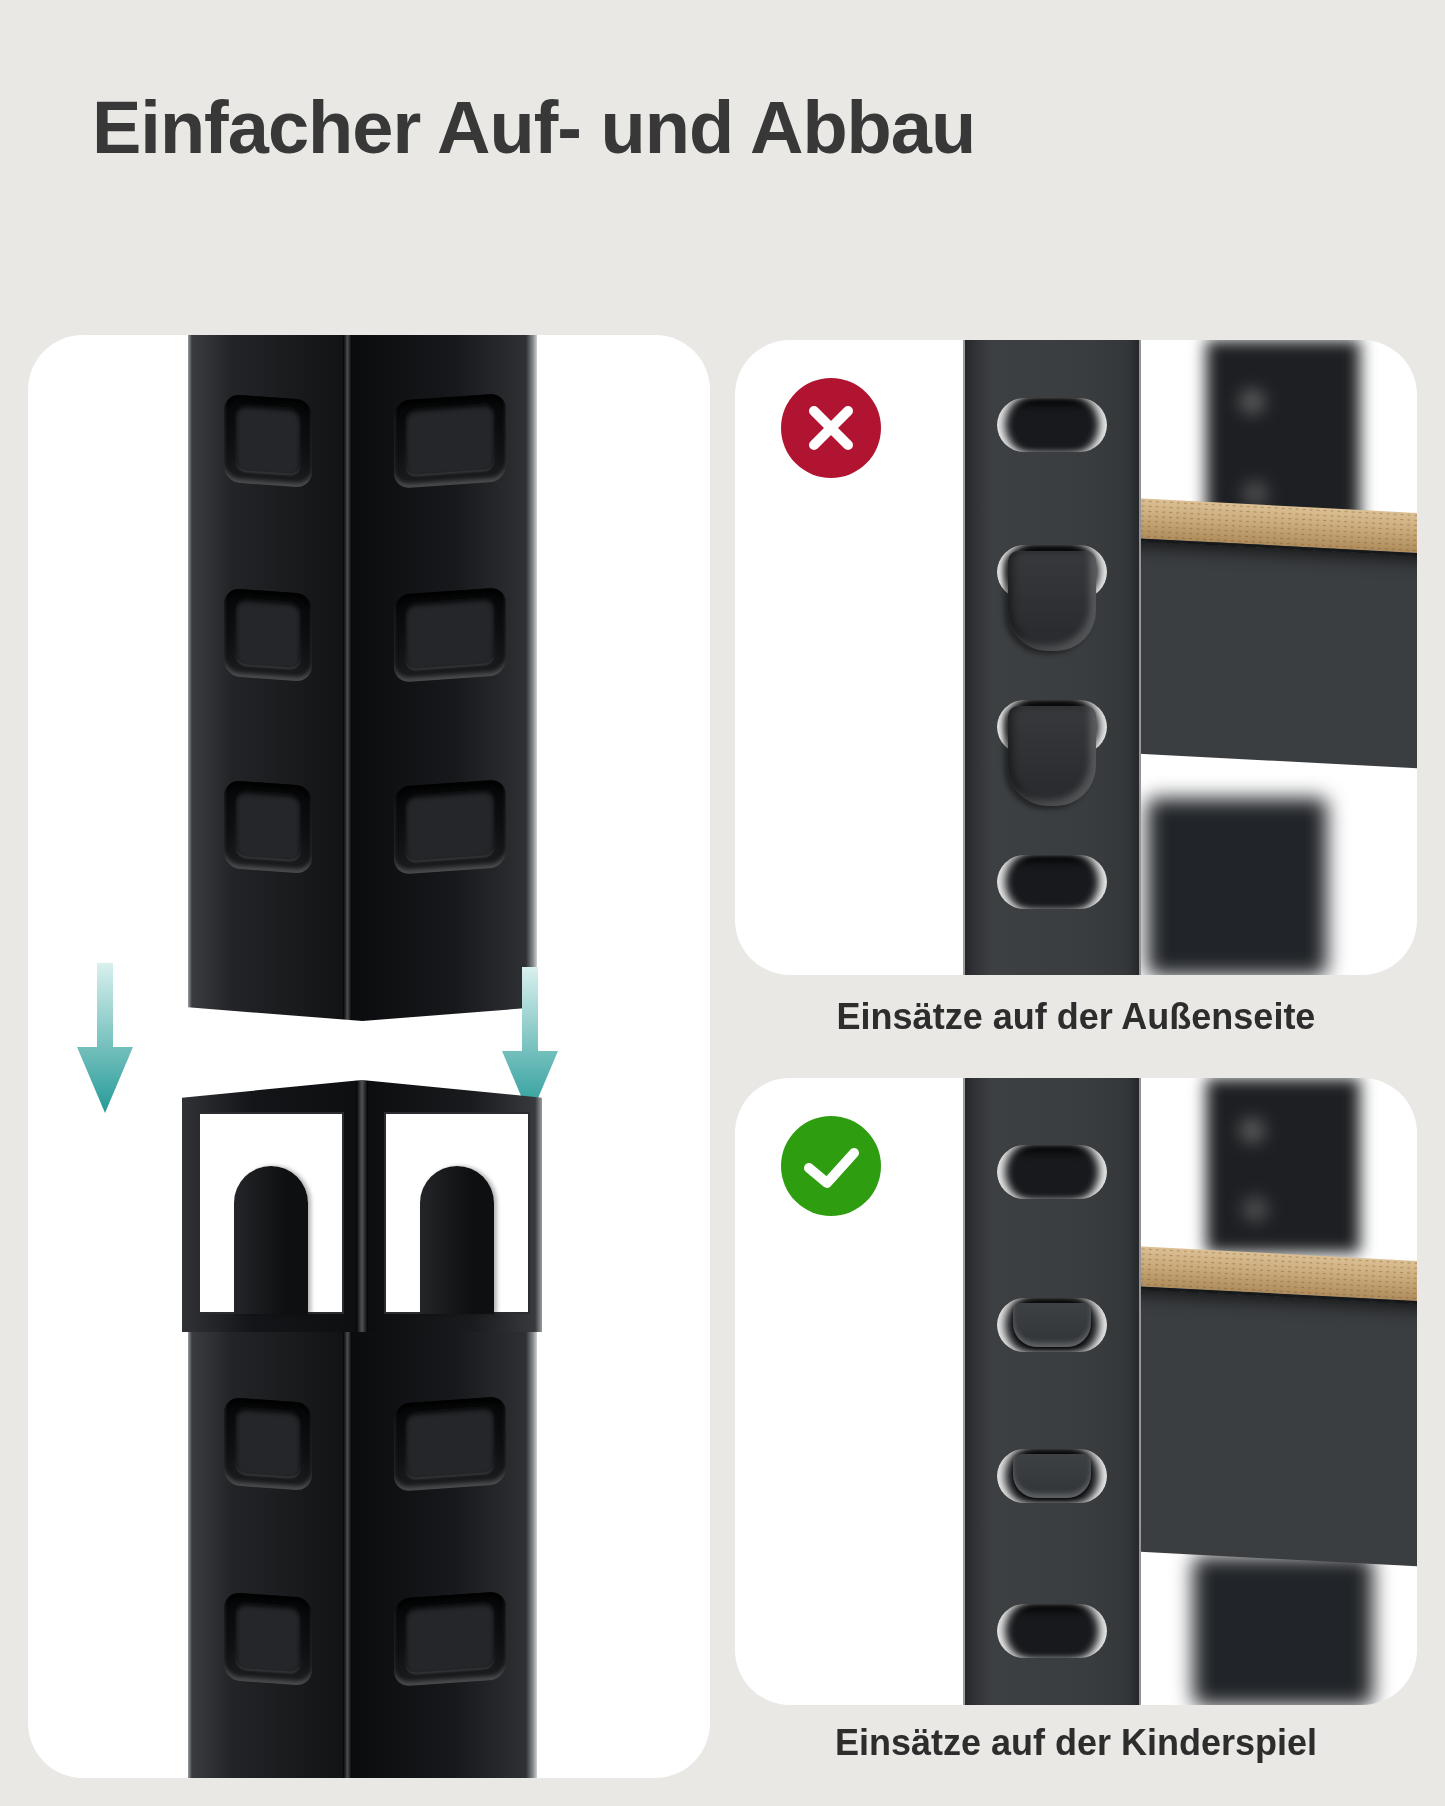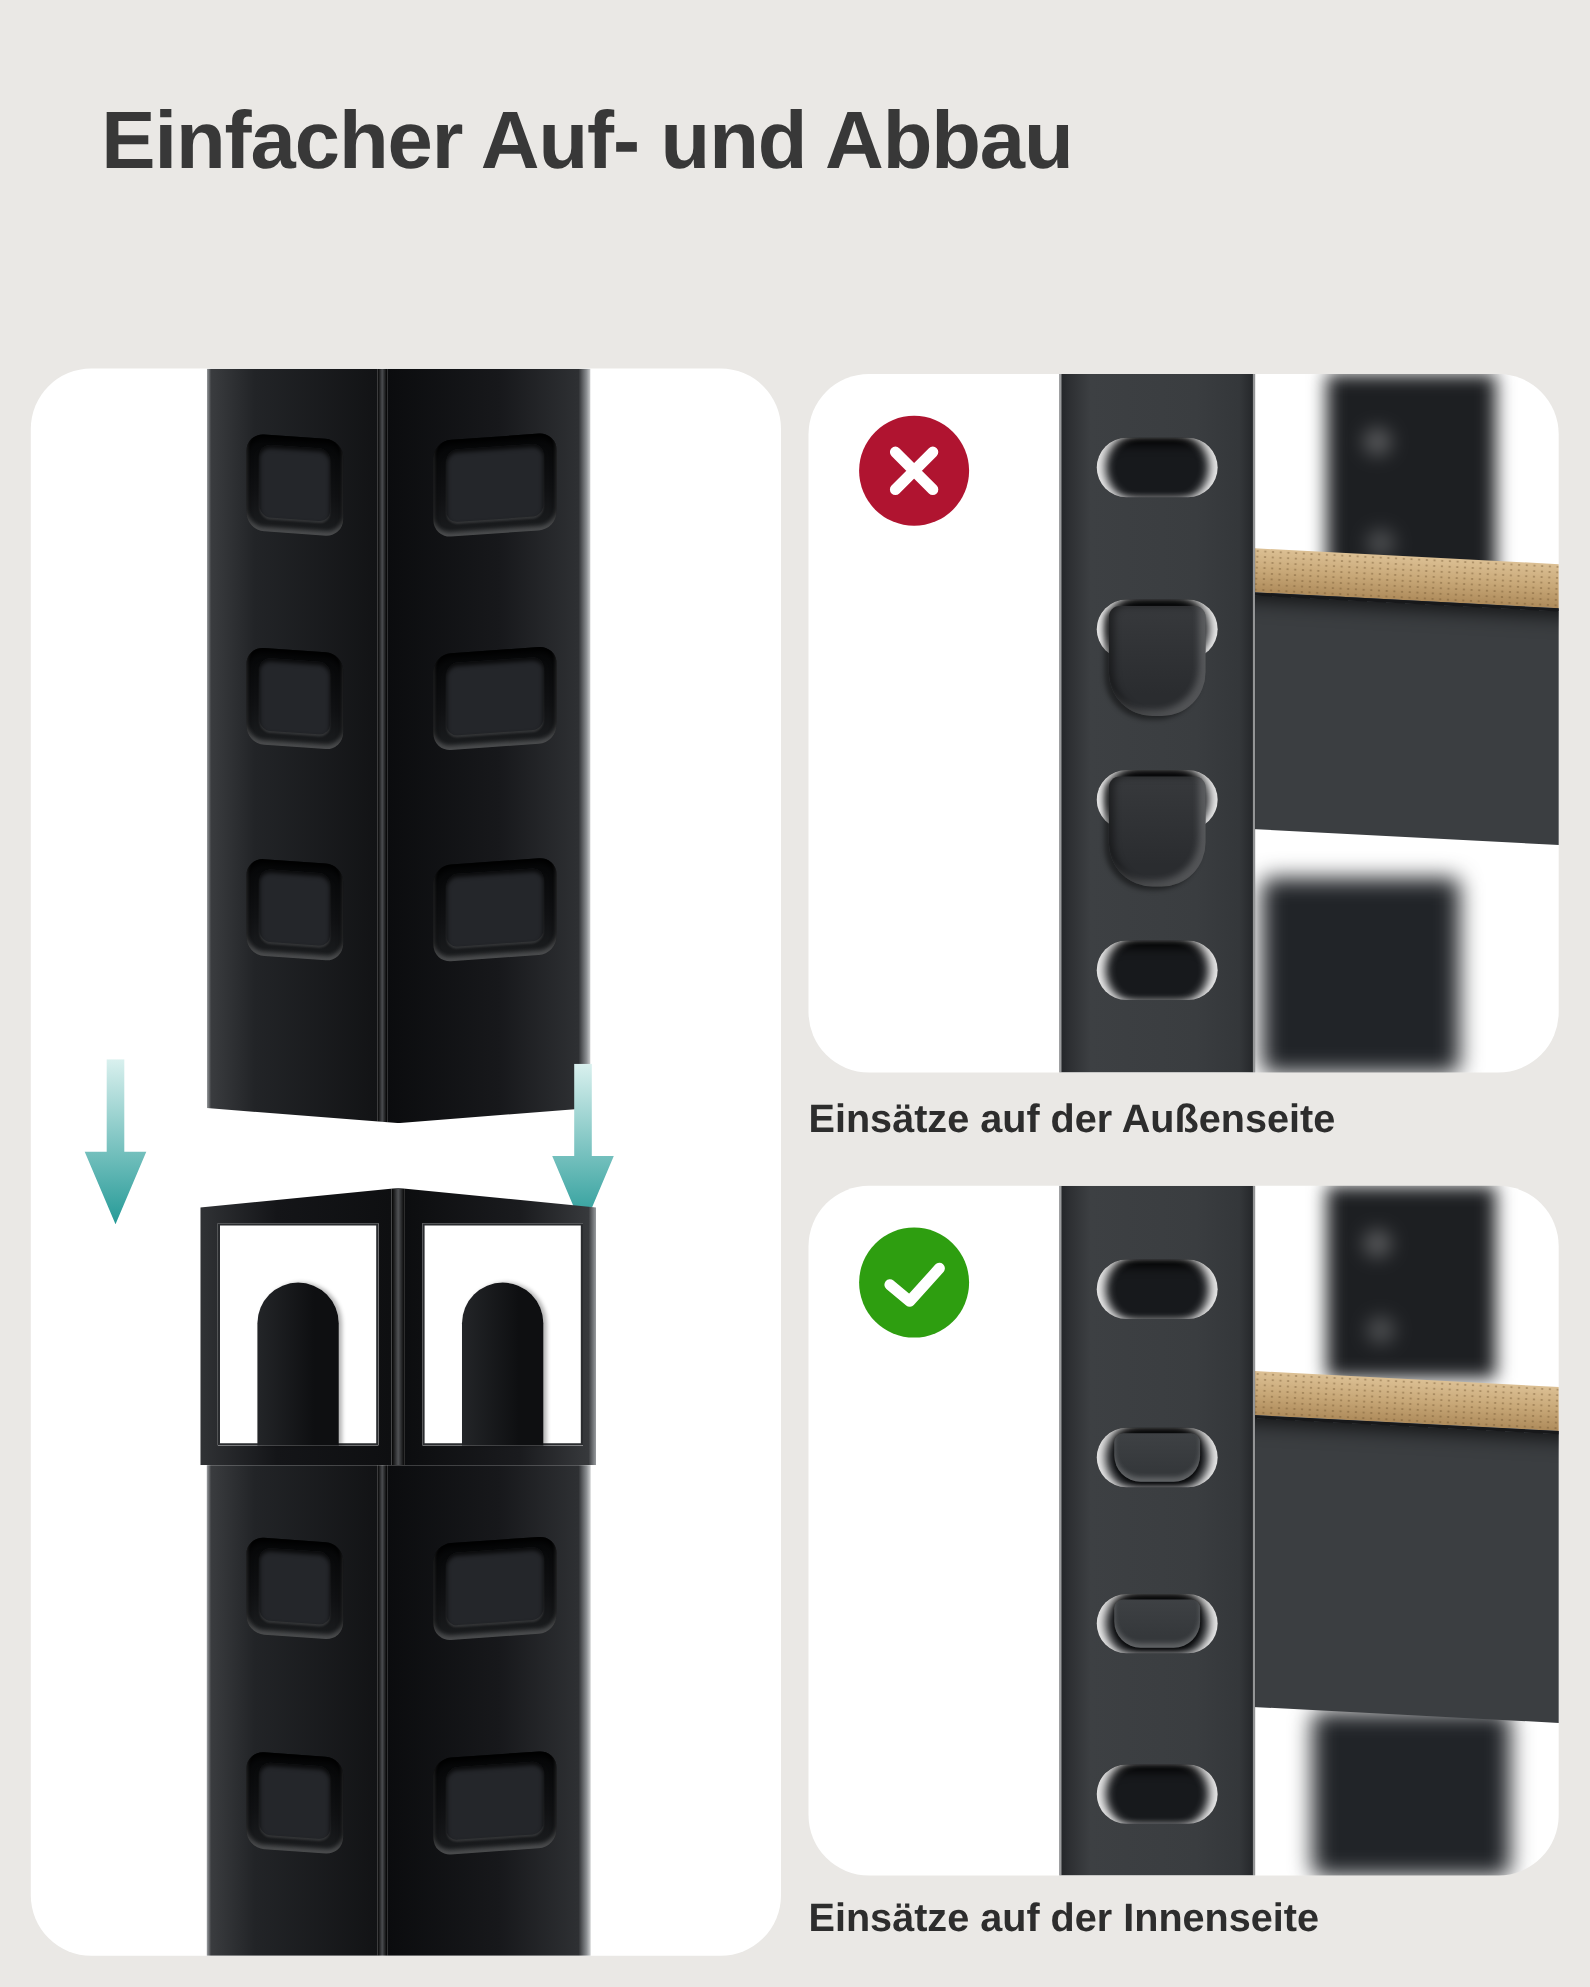--- a/index.html
+++ b/index.html
@@ -10,21 +10,21 @@
   .title{position:absolute;left:92px;top:85px;font-size:74px;font-weight:700;color:#383838;
          letter-spacing:-1px;white-space:nowrap;}
   .subtitle{position:absolute;left:92px;top:202px;font-size:42px;line-height:56px;color:#3d3d3d;}
 
   
   .panel{position:absolute;background:#fff;border-radius:55px;overflow:hidden;}
   .panel-left{left:28px;top:335px;width:682px;height:1443px;}
   .panel-rt{left:735px;top:340px;width:682px;height:635px;}
   .panel-rb{left:735px;top:1078px;width:682px;height:627px;}
 
-  .caption{position:absolute;left:735px;width:682px;text-align:left;font-size:36px;
+  .caption{position:absolute;left:735px;width:682px;text-align:center;font-size:36px;
            font-weight:700;color:#2d2d2d;}
   .cap1{top:996px;}
   .cap2{top:1722px;}
 
   
   .post{position:absolute;width:349px;display:flex;}
   .post-top{left:160px;top:0;height:686px;
             clip-path:polygon(0 0,100% 0,100% 98%,50% 100%,0 98%);}
   .post-bottom{left:160px;top:997px;height:446px;}
   .face{position:relative;height:100%;}
@@ -233,15 +233,15 @@
       <div class="rslot cs1"></div>
       <div class="rslot cs2">
           <div class="fill"></div>
         </div>
       <div class="rslot cs3">
           <div class="fill"></div>
         </div>
       <div class="rslot cs4"></div>
     </div>
   </section>
-  <div class="caption cap2">Einsätze auf der Innenseite</div>
+  <div class="caption cap2">Einsätze auf der Kinderspiel</div>
 
 </div>
 
 </body></html>

